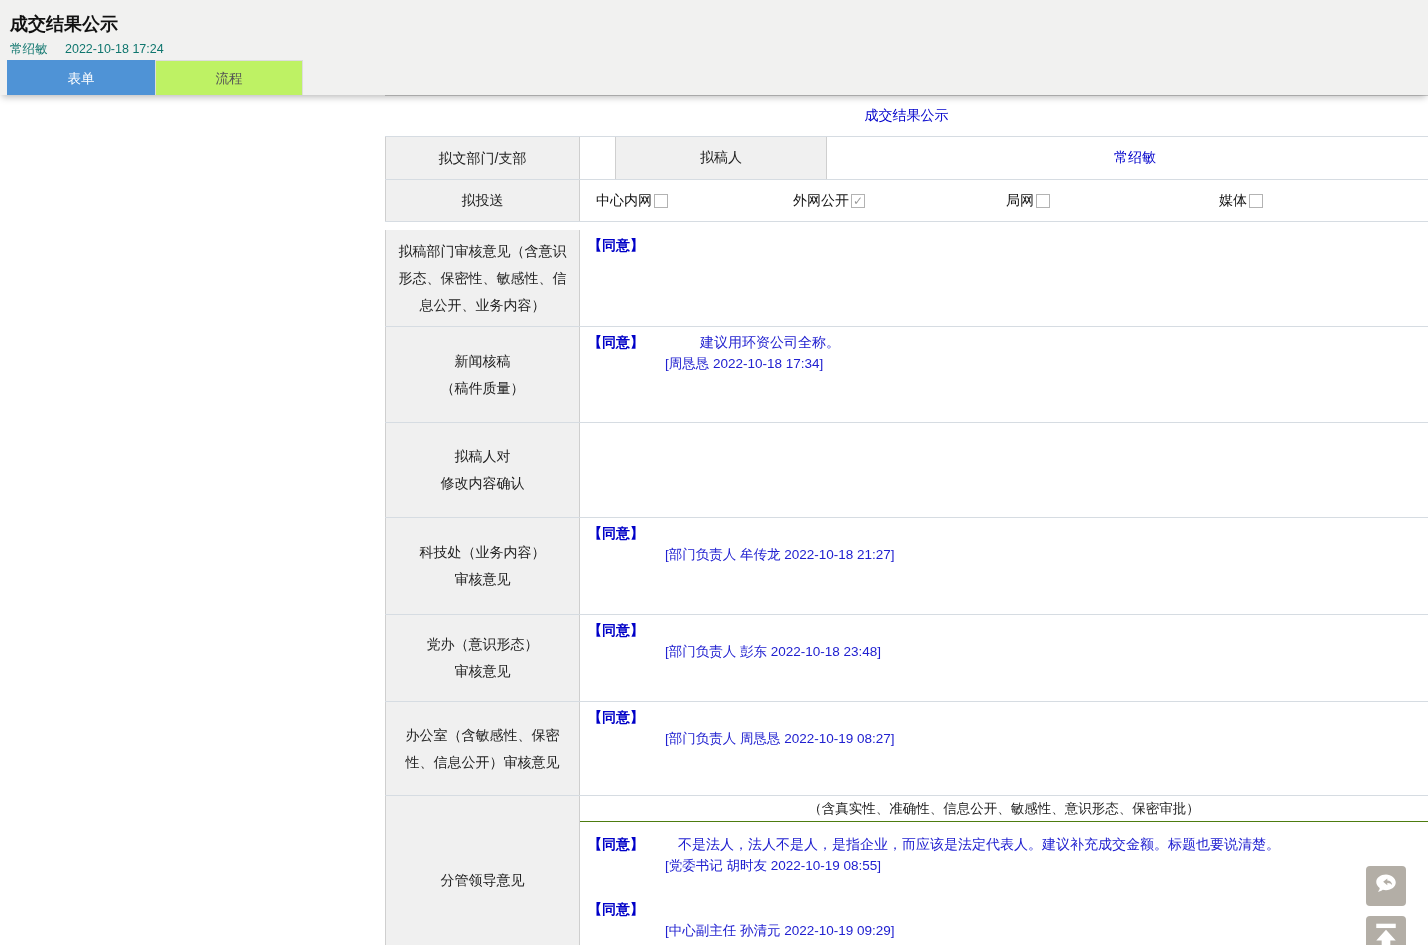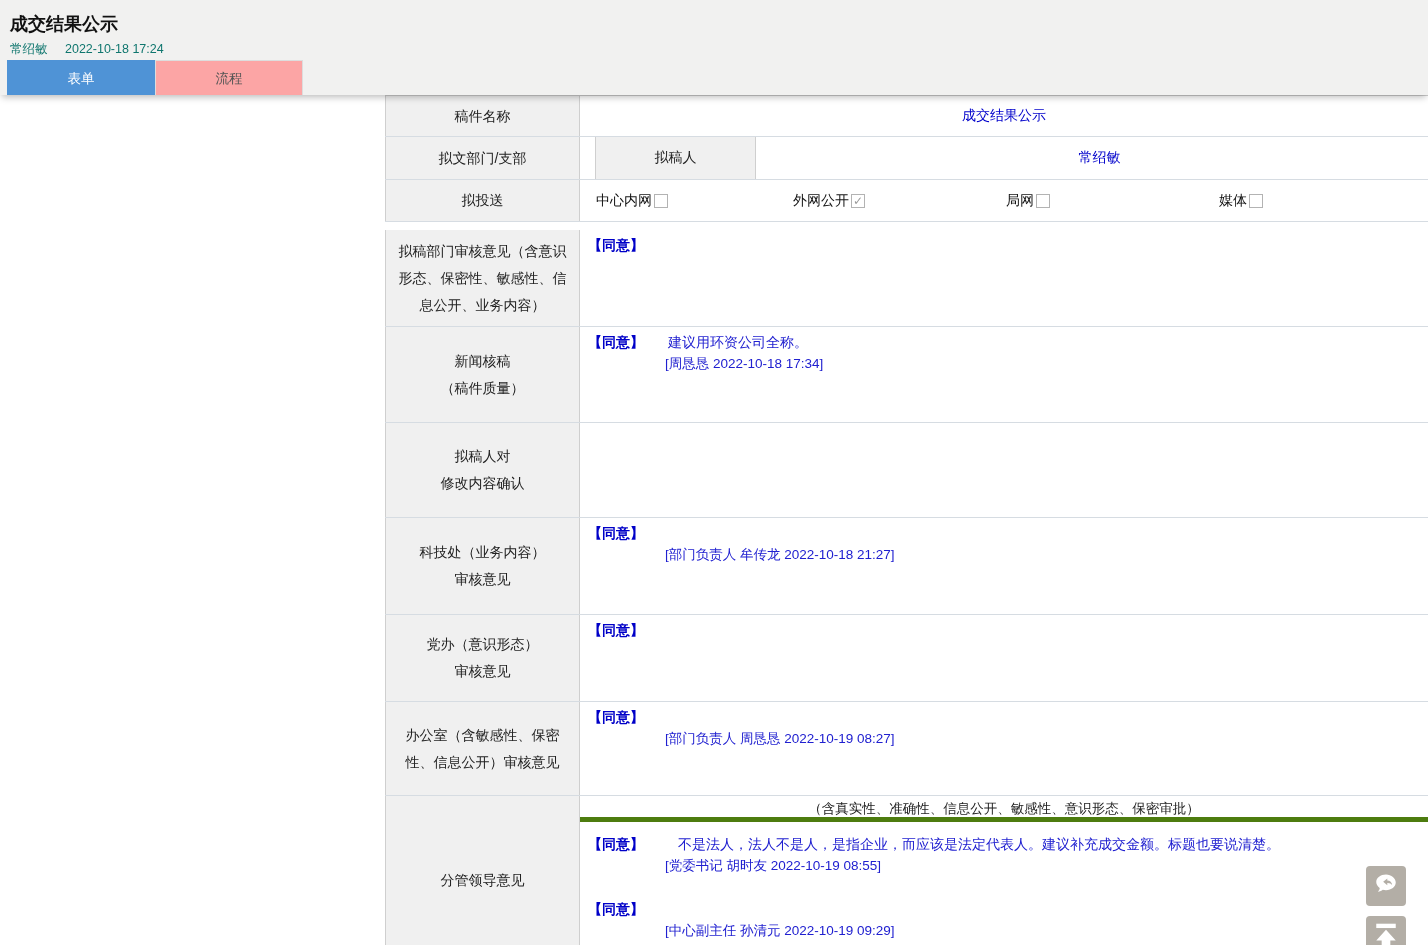--- a/index.html
+++ b/index.html
@@ -8,56 +8,56 @@
   .stage { position:relative; width:1428px; height:945px; overflow:hidden; background:#fff; }
 
   
   .hdr { position:absolute; left:0; top:0; width:1428px; height:95px; background:#f1f1f0;
          box-shadow:0 4px 7px -2px rgba(0,0,0,.28); z-index:2; }
   .hdr-title { position:absolute; left:10px; top:12px; font-size:18px; font-weight:700; color:#111; }
   .hdr-byline { position:absolute; left:10px; top:41px; font-size:12.5px; color:#0f766e; }
   .hdr-byline .author { margin-right:14px; }
   .tabs { position:absolute; left:7px; bottom:0; display:flex; }
   .tab { width:148px; height:35px; line-height:35px; text-align:center; font-size:13.5px;
-         color:#555; background:#fca5a5; border:1px solid #ddd; border-bottom:none; cursor:pointer; }
+         color:#555; background:#bef264; border:1px solid #ddd; border-bottom:none; cursor:pointer; }
   .tab.active { background:#4f93d6; color:#fff; border-color:#4f93d6; }
 
   
   .form-table { position:absolute; left:385px; top:95px; width:1043px; bottom:0; z-index:1;
                 border-top:1px solid #cfcfcf; font-size:14px; }
   .row { display:flex; border-bottom:1px solid #d6dce2; }
   .lbl { width:195px; background:#f0f0f0; border-left:1px solid #cfcfcf; border-right:1px solid #cfcfcf;
          display:flex; flex-direction:column; justify-content:center; align-items:center;
          text-align:center; color:#222; padding:4px 7px; line-height:27px; flex-shrink:0; }
   .val { flex:1; display:flex; align-items:center; justify-content:center; color:#0000cb; }
   .r1 { height:41px; } .r2 { height:43px;gap:15px; } .r3 { height:42px;justify-content:space-between; }
   .r4 { height:97px;margin-top:8px; } .r5 { height:96px; } .r6 { height:95px; }
   .r7 { height:97px; } .r8 { height:87px; } .r9 { height:94px; }
   .r10 { height:170px; }
-  .midlbl { width:161px; background:#f0f0f0; border-left:1px solid #cfcfcf; border-right:1px solid #cfcfcf;
-            display:flex; align-items:center; justify-content:center; color:#222; flex-shrink:0; }
+  .midlbl { width:212px; background:#f0f0f0; border-left:1px solid #cfcfcf; border-right:1px solid #cfcfcf;
+            display:flex; align-items:center; justify-content:center; color:#222; flex-shrink:0;margin-left:20px; }
   .v1 { width:295px; flex:none; } .v2 { flex:1; }
 
   
   .cbrow { flex:1; display:flex; align-items:center; color:#111; }
   .opt { width:213px; display:flex; align-items:center; }
   .opt:first-child { padding-left:16px; }
   .box { display:inline-block; width:14px; height:14px; border:1px solid #b3b3b3; background:#fff;
          margin-left:2px; font-size:12px; line-height:12px; text-align:center; color:#9a9a9a; }
 
   
   .cmts { flex:1; padding:7px 8px 0 8px; display:block; }
   .verdict { color:#0000c8; font-weight:700; font-size:14px; }
-  .c-text { color:#2020d0; margin-left:24px; }
+  .c-text { color:#2020d0; margin-left:56px; }
   .signer { color:#2020d0; padding-left:77px; margin-top:3px; font-size:13.5px; }
   .comment + .comment { margin-top:26px; }
 
   
   .r10 .valwrap { flex:1; display:flex; flex-direction:column; }
-  .note { height:26px; line-height:25px; text-align:center; color:#222; border-bottom:5px solid #4d7c0f;
+  .note { height:26px; line-height:25px; text-align:center; color:#222; border-bottom:1px solid #4d7c0f;
           font-size:13.5px; }
   .r10 .cmts { padding-top:14px; }
 
   
   .fab { position:absolute; width:40px; height:40px; border-radius:4px; background:#b3aea6;
          right:22px; display:flex; align-items:center; justify-content:center; cursor:pointer; z-index:3; }
   .fab1 { top:866px; } .fab2 { top:916px; }
 </style>
 </head>
 <body>
@@ -72,21 +72,20 @@
     </div>
     <div class="tabs">
       <div class="tab active">表单</div>
       <div class="tab">流程</div>
     </div>
   </div>
 
   <div class="form-table">
 
     <div class="row r1">
-      <div class="lbl">稿件名称</div>
       <div class="val">成交结果公示</div>
     </div>
 
     <div class="row r2">
       <div class="lbl">拟文部门/支部</div>
       <div class="midlbl">拟稿人</div>
       <div class="val v2">常绍敏</div>
     </div>
 
     <div class="row r3">
@@ -155,20 +154,21 @@
     </div>
 
     <div class="row r8">
       <div class="lbl">
         <div>党办（意识形态）</div>
         <div>审核意见</div>
       </div>
       <div class="cmts">
         <div class="comment">
           <div><span class="verdict">【同意】</span><span class="c-text"></span></div>
+          <div class="signer">[部门负责人 彭东 2022-10-18 23:48]</div>
         </div>
       </div>
     </div>
 
     <div class="row r9">
       <div class="lbl">办公室（含敏感性、保密性、信息公开）审核意见</div>
       <div class="cmts">
         <div class="comment">
           <div><span class="verdict">【同意】</span><span class="c-text"></span></div>
           <div class="signer">[部门负责人 周恳恳 2022-10-19 08:27]</div>

